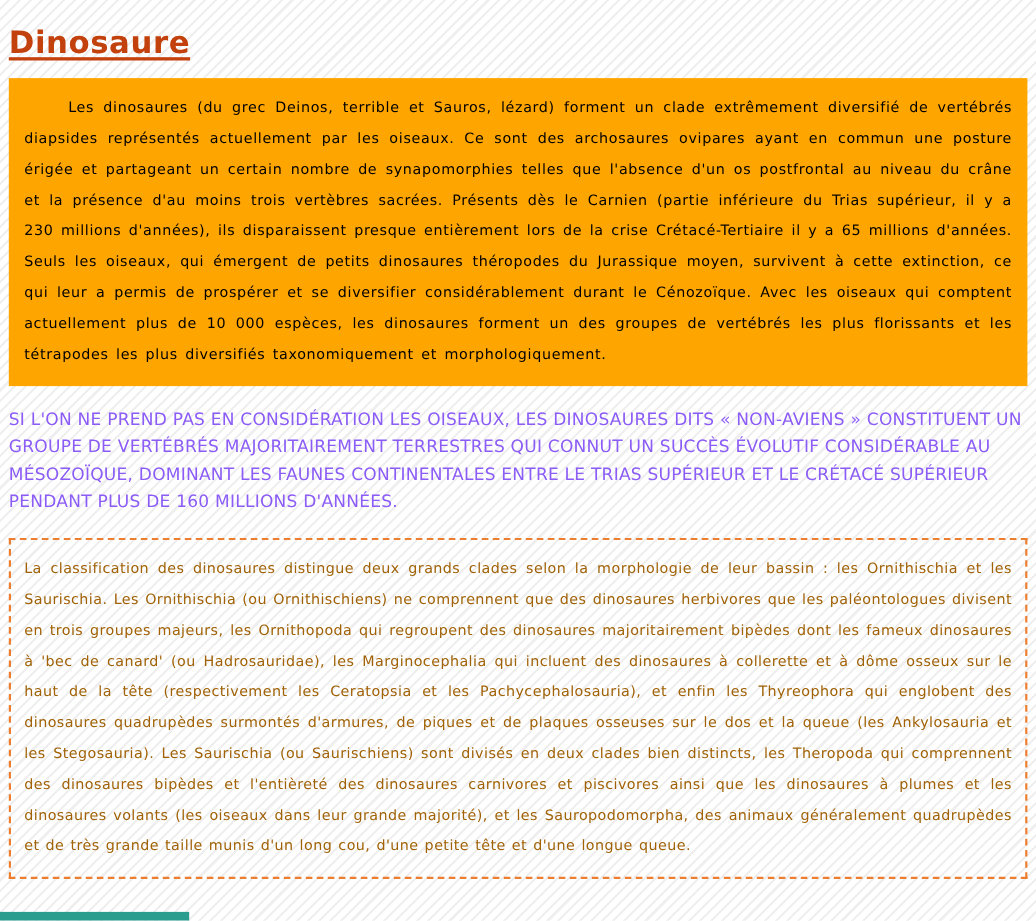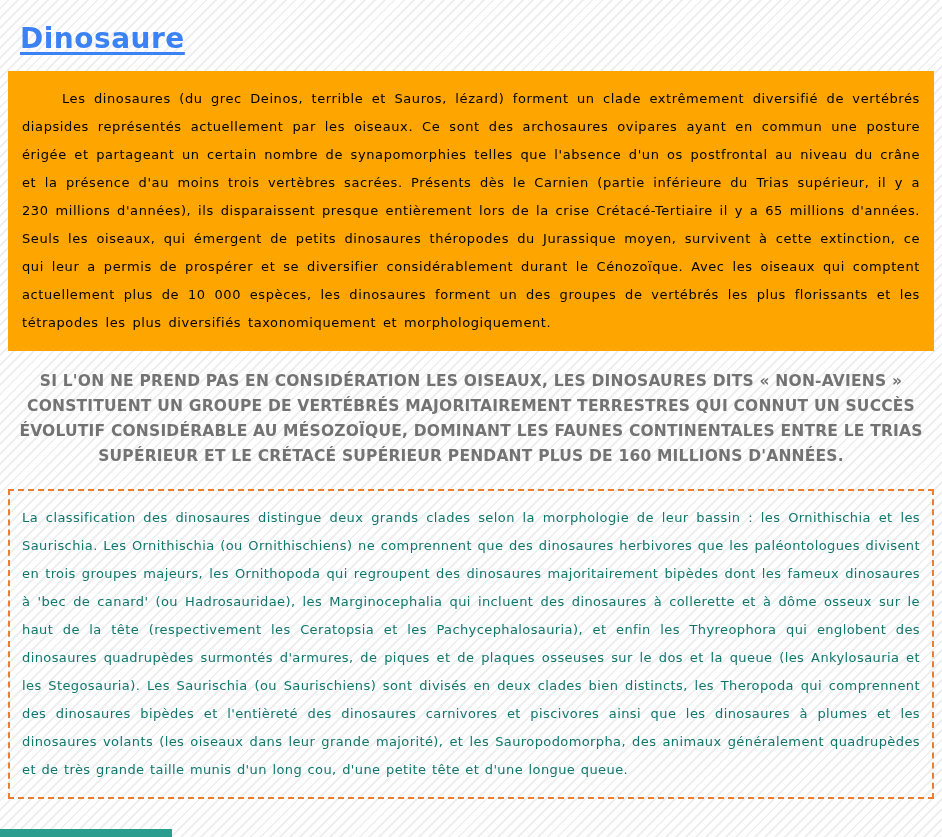--- a/index.html
+++ b/index.html
@@ -17,24 +17,24 @@
     background-image: repeating-linear-gradient(
       135deg,
       #ffffff 0px, #ffffff 5px,
       #efefef 5px, #efefef 7px
     );
     padding: 8px;
   }
 
   h1.page-title {
     display: inline-block;
-    margin: 14px 0 16px 12px;
+    margin: 14px 0 16px 0;
     font-size: 28px;
     font-weight: bold;
-    color: #3b82f6;
+    color: #c2410c;
     text-decoration: underline;
     text-decoration-thickness: 3px;
     text-underline-offset: 4px;
     letter-spacing: 0.5px;
   }
 
   .intro-box {
     background: #FFA500;
     color: #000000;
     padding: 14px;
@@ -44,38 +44,38 @@
   .intro-box p {
     font-size: 13px;
     line-height: 28px;
     letter-spacing: 0.6px;
     word-spacing: 2px;
     text-align: justify;
     text-indent: 40px;
   }
 
   .highlight-statement {
-    color: #737373;
+    color: #8b5cf6;
     font-size: 15.5px;
-    font-weight: bold;
+    font-weight: normal;
     line-height: 25px;
-    text-align: center;
+    text-align: left;
     text-transform: uppercase;
     letter-spacing: 0.2px;
     margin: 0 0 20px 0;
   }
 
   .classification-box {
     border: 2px dashed #EE7E2F;
     padding: 13px 12px;
     margin-bottom: 14px;
   }
 
   .classification-box p {
-    color: #0f766e;
+    color: #a16207;
     font-size: 13px;
     line-height: 28px;
     letter-spacing: 0.4px;
     word-spacing: 1px;
     text-align: justify;
   }
 
   .partial-teal-bar {
     position: absolute;
     left: 0;

